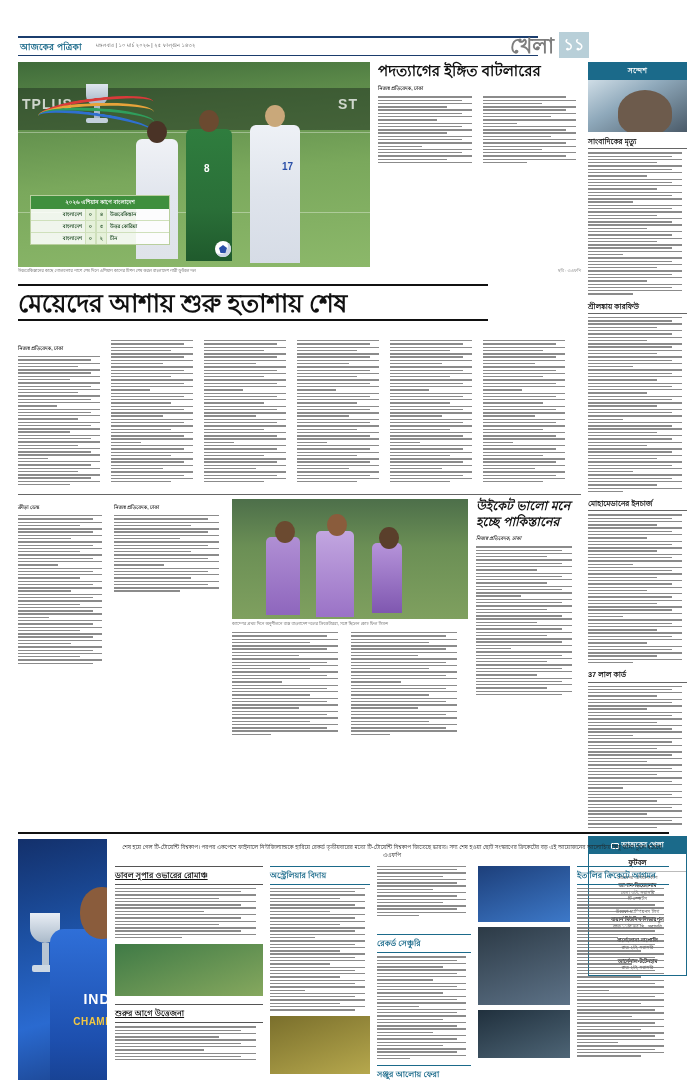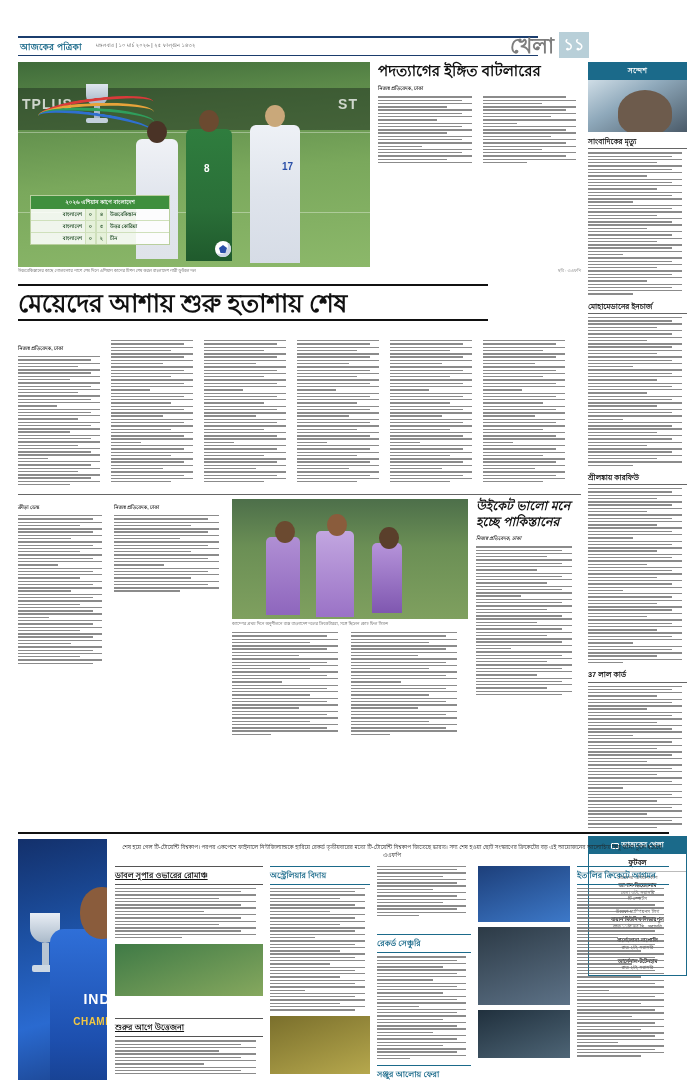--- a/index.html
+++ b/index.html
@@ -845,20 +845,80 @@
             <i class="s95"></i>
             <i class="s60"></i>
           <i class="s95"></i>
             <i class="s85"></i>
             <i class="s95"></i>
             <i class="s45"></i>
         </div>
       </div>
 
       <div class="side-item">
+        <div class="side-hd">শ্রীলঙ্কায় কারফিউ</div>
+        <div class="lines tiny">
+          <i class="s95"></i>
+            <i class="s85"></i>
+            <i class="s95"></i>
+            <i class="s70"></i>
+            <i class="s95"></i>
+            <i class="s85"></i>
+            <i class="s95"></i>
+            <i class="s60"></i>
+          <i class="s95"></i>
+            <i class="s85"></i>
+            <i class="s95"></i>
+            <i class="s70"></i>
+            <i class="s95"></i>
+            <i class="s85"></i>
+            <i class="s95"></i>
+            <i class="s45"></i>
+          <i class="s95"></i>
+            <i class="s85"></i>
+            <i class="s95"></i>
+            <i class="s70"></i>
+            <i class="s95"></i>
+            <i class="s85"></i>
+            <i class="s95"></i>
+            <i class="s60"></i>
+          <i class="s95"></i>
+            <i class="s85"></i>
+            <i class="s95"></i>
+            <i class="s70"></i>
+            <i class="s95"></i>
+            <i class="s85"></i>
+            <i class="s95"></i>
+            <i class="s35"></i>
+          <i class="s95"></i>
+            <i class="s85"></i>
+            <i class="s95"></i>
+            <i class="s70"></i>
+            <i class="s95"></i>
+            <i class="s85"></i>
+            <i class="s95"></i>
+            <i class="s60"></i>
+          <i class="s95"></i>
+            <i class="s85"></i>
+            <i class="s95"></i>
+            <i class="s70"></i>
+            <i class="s95"></i>
+            <i class="s85"></i>
+            <i class="s95"></i>
+            <i class="s45"></i>
+          <i class="s95"></i>
+            <i class="s85"></i>
+            <i class="s95"></i>
+            <i class="s70"></i>
+            <i class="s95"></i>
+            <i class="s35"></i>
+        </div>
+      </div>
+
+      <div class="side-item">
         <div class="side-hd">মোহামেডানের ইনচার্জ</div>
         <div class="lines tiny">
           <i class="s95"></i>
             <i class="s85"></i>
             <i class="s95"></i>
             <i class="s70"></i>
             <i class="s95"></i>
             <i class="s85"></i>
             <i class="s95"></i>
             <i class="s60"></i>
@@ -893,80 +953,20 @@
             <i class="s95"></i>
             <i class="s85"></i>
             <i class="s95"></i>
             <i class="s60"></i>
           <i class="s95"></i>
             <i class="s85"></i>
             <i class="s95"></i>
             <i class="s70"></i>
             <i class="s95"></i>
             <i class="s45"></i>
-        </div>
-      </div>
-
-      <div class="side-item">
-        <div class="side-hd">শ্রীলঙ্কায় কারফিউ</div>
-        <div class="lines tiny">
-          <i class="s95"></i>
-            <i class="s85"></i>
-            <i class="s95"></i>
-            <i class="s70"></i>
-            <i class="s95"></i>
-            <i class="s85"></i>
-            <i class="s95"></i>
-            <i class="s60"></i>
-          <i class="s95"></i>
-            <i class="s85"></i>
-            <i class="s95"></i>
-            <i class="s70"></i>
-            <i class="s95"></i>
-            <i class="s85"></i>
-            <i class="s95"></i>
-            <i class="s45"></i>
-          <i class="s95"></i>
-            <i class="s85"></i>
-            <i class="s95"></i>
-            <i class="s70"></i>
-            <i class="s95"></i>
-            <i class="s85"></i>
-            <i class="s95"></i>
-            <i class="s60"></i>
-          <i class="s95"></i>
-            <i class="s85"></i>
-            <i class="s95"></i>
-            <i class="s70"></i>
-            <i class="s95"></i>
-            <i class="s85"></i>
-            <i class="s95"></i>
-            <i class="s35"></i>
-          <i class="s95"></i>
-            <i class="s85"></i>
-            <i class="s95"></i>
-            <i class="s70"></i>
-            <i class="s95"></i>
-            <i class="s85"></i>
-            <i class="s95"></i>
-            <i class="s60"></i>
-          <i class="s95"></i>
-            <i class="s85"></i>
-            <i class="s95"></i>
-            <i class="s70"></i>
-            <i class="s95"></i>
-            <i class="s85"></i>
-            <i class="s95"></i>
-            <i class="s45"></i>
-          <i class="s95"></i>
-            <i class="s85"></i>
-            <i class="s95"></i>
-            <i class="s70"></i>
-            <i class="s95"></i>
-            <i class="s35"></i>
         </div>
       </div>
 
       <div class="side-item">
         <div class="side-hd">37 লাল কার্ড</div>
         <div class="lines tiny">
           <i class="s95"></i>
             <i class="s85"></i>
             <i class="s95"></i>
             <i class="s70"></i>
@@ -1076,21 +1076,21 @@
                 <i class="s95"></i>
                   <i class="s85"></i>
                   <i class="s95"></i>
                   <i class="s70"></i>
                   <i class="s95"></i>
                   <i class="s85"></i>
                   <i class="s95"></i>
                   <i class="s45"></i>
               </div>
               <div class="b-img green" style="height:52px; margin-top:4px;"></div>
-              <div class="bsec-hd dark" style="margin-top:22px;">শুরুর আগে উত্তেজনা</div>
+              <div class="bsec-hd dark" style="margin-top:8px;">শুরুর আগে উত্তেজনা</div>
               <div class="lines tiny">
                 <i class="s95"></i>
                   <i class="s85"></i>
                   <i class="s95"></i>
                   <i class="s70"></i>
                   <i class="s95"></i>
                   <i class="s85"></i>
                   <i class="s95"></i>
                   <i class="s60"></i>
                 <i class="s95"></i>

